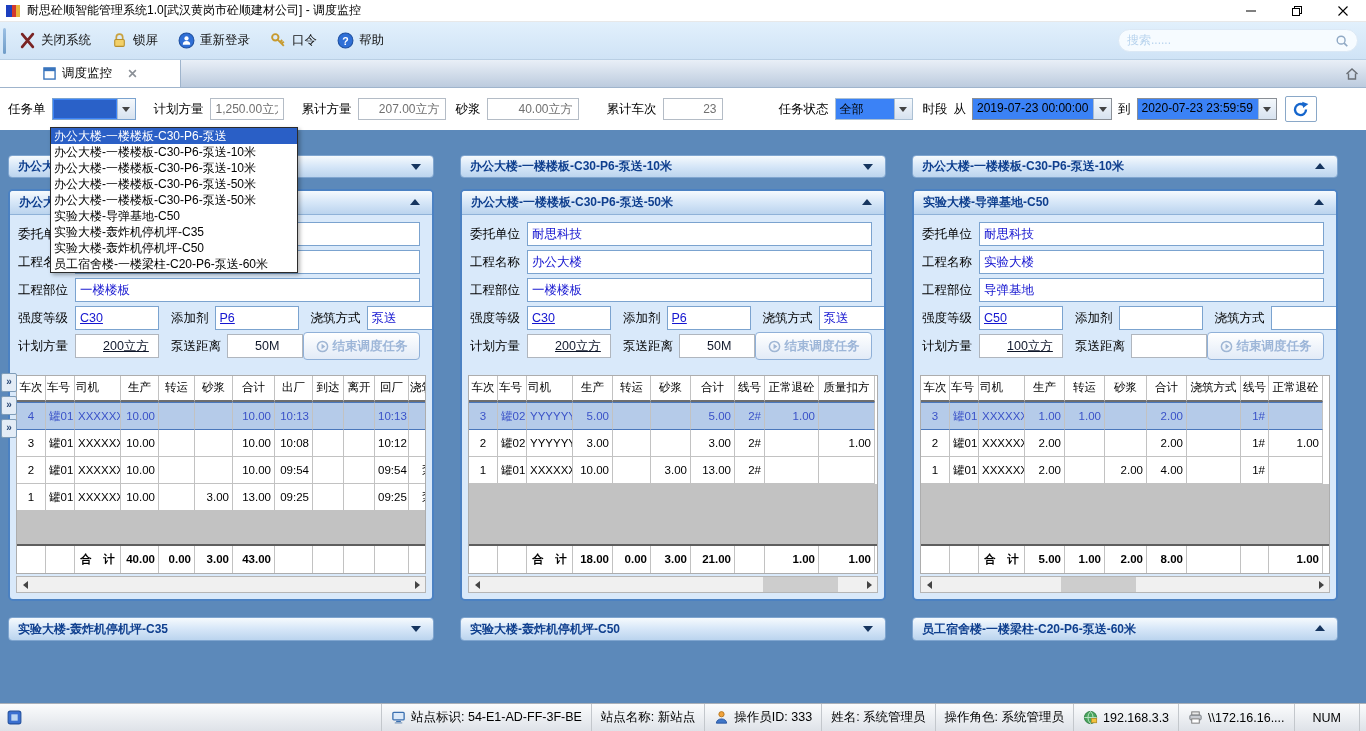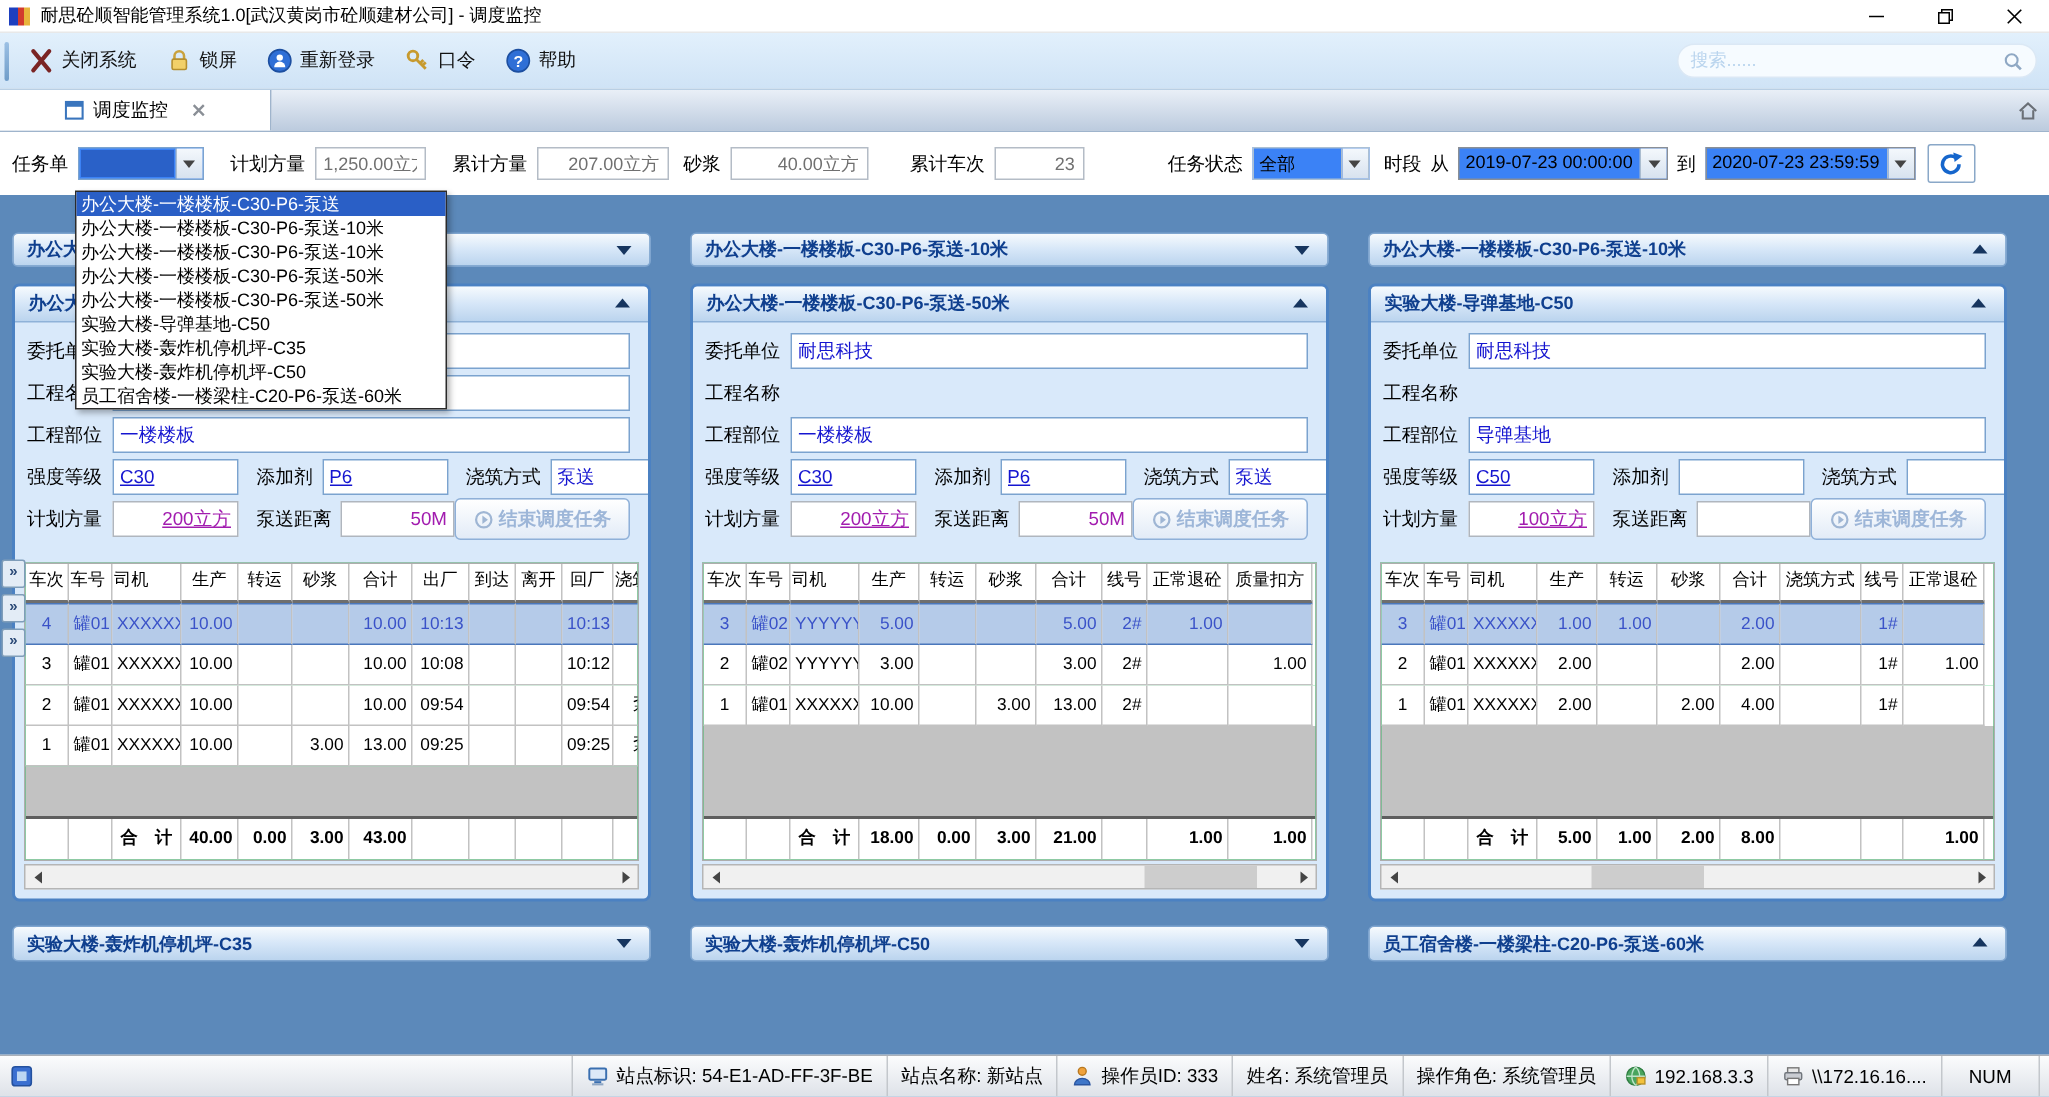--- a/index.html
+++ b/index.html
@@ -63,26 +63,26 @@
   .bheader{margin-top:16px;height:24px;}
 
   .pform{flex:0 0 152px;padding:8px 12px 0 8px;}
   .frow{display:flex;align-items:center;height:22px;margin-bottom:6px;}
   .flabel{width:57px;flex:0 0 auto;font-size:12.5px;}
   .flabel.mid{width:auto;margin:0 6px 0 12px;}
   .finput{height:24px;box-sizing:border-box;border:1px solid #7ba3cf;background:#fff;color:#1515d0;font-size:12.5px;padding:0 4px;font-family:inherit;}
   .finput.full{flex:1;}
   .finput.w84{width:84px;text-decoration:underline;}
   .finput.w76{width:76px;}
-  .finput.gray{color:#a21caf;text-align:right;border-color:#b0b6be;padding-left:27px;}
+  .finput.gray{color:#0f172a;border-color:#b0b6be;padding-left:27px;}
   .end-btn{margin-left:auto;width:134px;height:28px;border:1px solid #8fb0d8;border-radius:4px;background:linear-gradient(#ffffff,#e2ebf7);color:#9db6d8;font-weight:bold;font-size:12.5px;display:flex;align-items:center;justify-content:center;gap:4px;font-family:inherit;}
   .end-btn svg{width:13px;height:13px;}
 
   
-  .grid{flex:1;margin:0 6px;background:#22c55e;border:1px solid #adadad;display:flex;flex-direction:column;overflow:hidden;font-size:11.5px;}
+  .grid{flex:1;margin:0 6px;background:#701a75;border:1px solid #adadad;display:flex;flex-direction:column;overflow:hidden;font-size:11.5px;}
   .gtr{display:flex;flex:0 0 27px;background:#fff;}
   .gtr.ghead{flex:0 0 26px;}
   .gtd{box-sizing:border-box;flex:0 0 auto;border-right:1px solid #c2c2c2;padding:0 3px;line-height:26px;white-space:nowrap;overflow:hidden;text-align:right;}
   .ghead .gtd{border-bottom:2px solid #6e6e6e;line-height:23px;text-align:center;padding:0 1px;}
   .gbody .gtd{border-bottom:1px solid #c2c2c2;}
   .gtd.c0{text-align:center;}
   .gtd.c1,.gtd.c2{text-align:left;}
   .gsel .gtd{background:#b5cbe9;color:#3a52c8;border-top:1px solid #4a77bb;border-bottom:1px solid #4a77bb;}
   .gfill{flex:1;background:#c2c2c2;}
   .gtr.gsum{flex:0 0 27px;border-top:2px solid #5e5e5e;font-weight:bold;}
@@ -448,20 +448,21 @@
             <span>办公大楼-一楼楼板-C30-P6-泵送-50米</span>
               <i class="arr up"></i>
           </div>
           <div class="pform">
             <div class="frow">
                 <span class="flabel">委托单位</span>
                 <input class="finput full" readonly="" value="耐思科技" style="">
               </div>
             <div class="frow">
                 <span class="flabel">工程名称</span>
+                <input class="finput full" readonly="" value="办公大楼" style="">
               </div>
             <div class="frow">
                 <span class="flabel">工程部位</span>
                 <input class="finput full" readonly="" value="一楼楼板" style="">
               </div>
             <div class="frow">
               <span class="flabel">强度等级</span>
                 <input class="finput w84" readonly="" value="C30" style="">
               <span class="flabel mid">添加剂</span>
                 <input class="finput w84" readonly="" value="P6" style="">
@@ -575,20 +576,21 @@
             <span>实验大楼-导弹基地-C50</span>
               <i class="arr up"></i>
           </div>
           <div class="pform">
             <div class="frow">
                 <span class="flabel">委托单位</span>
                 <input class="finput full" readonly="" value="耐思科技" style="">
               </div>
             <div class="frow">
                 <span class="flabel">工程名称</span>
+                <input class="finput full" readonly="" value="实验大楼" style="">
               </div>
             <div class="frow">
                 <span class="flabel">工程部位</span>
                 <input class="finput full" readonly="" value="导弹基地" style="">
               </div>
             <div class="frow">
               <span class="flabel">强度等级</span>
                 <input class="finput w84" readonly="" value="C50" style="">
               <span class="flabel mid">添加剂</span>
                 <input class="finput w84" readonly="" value="" style="">

